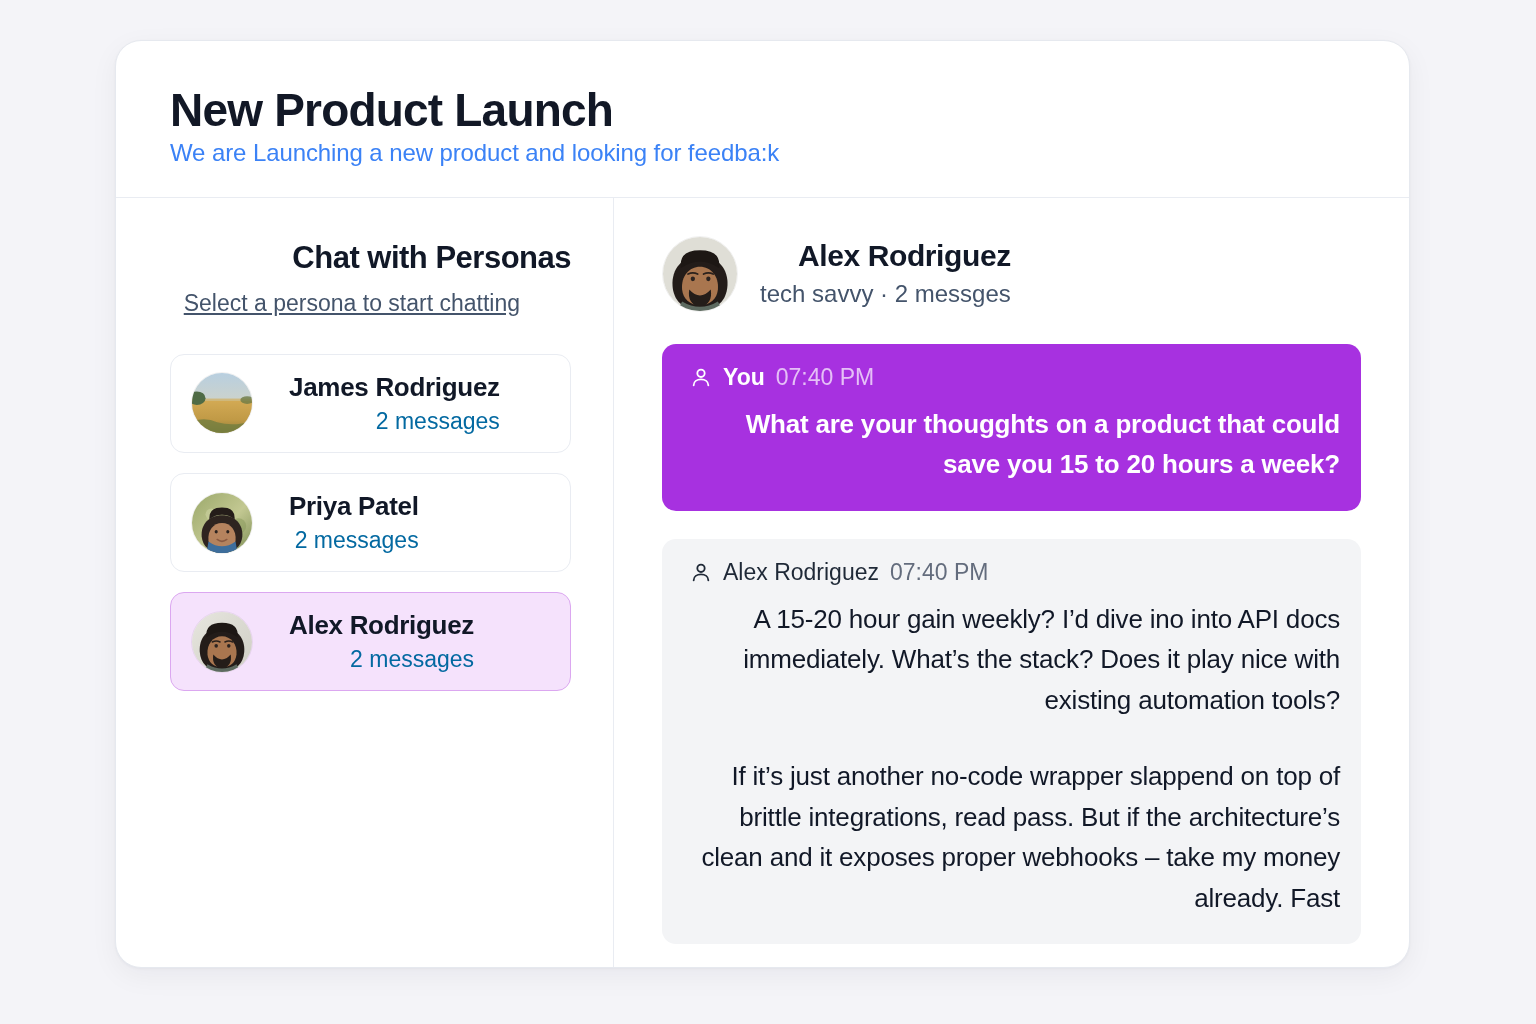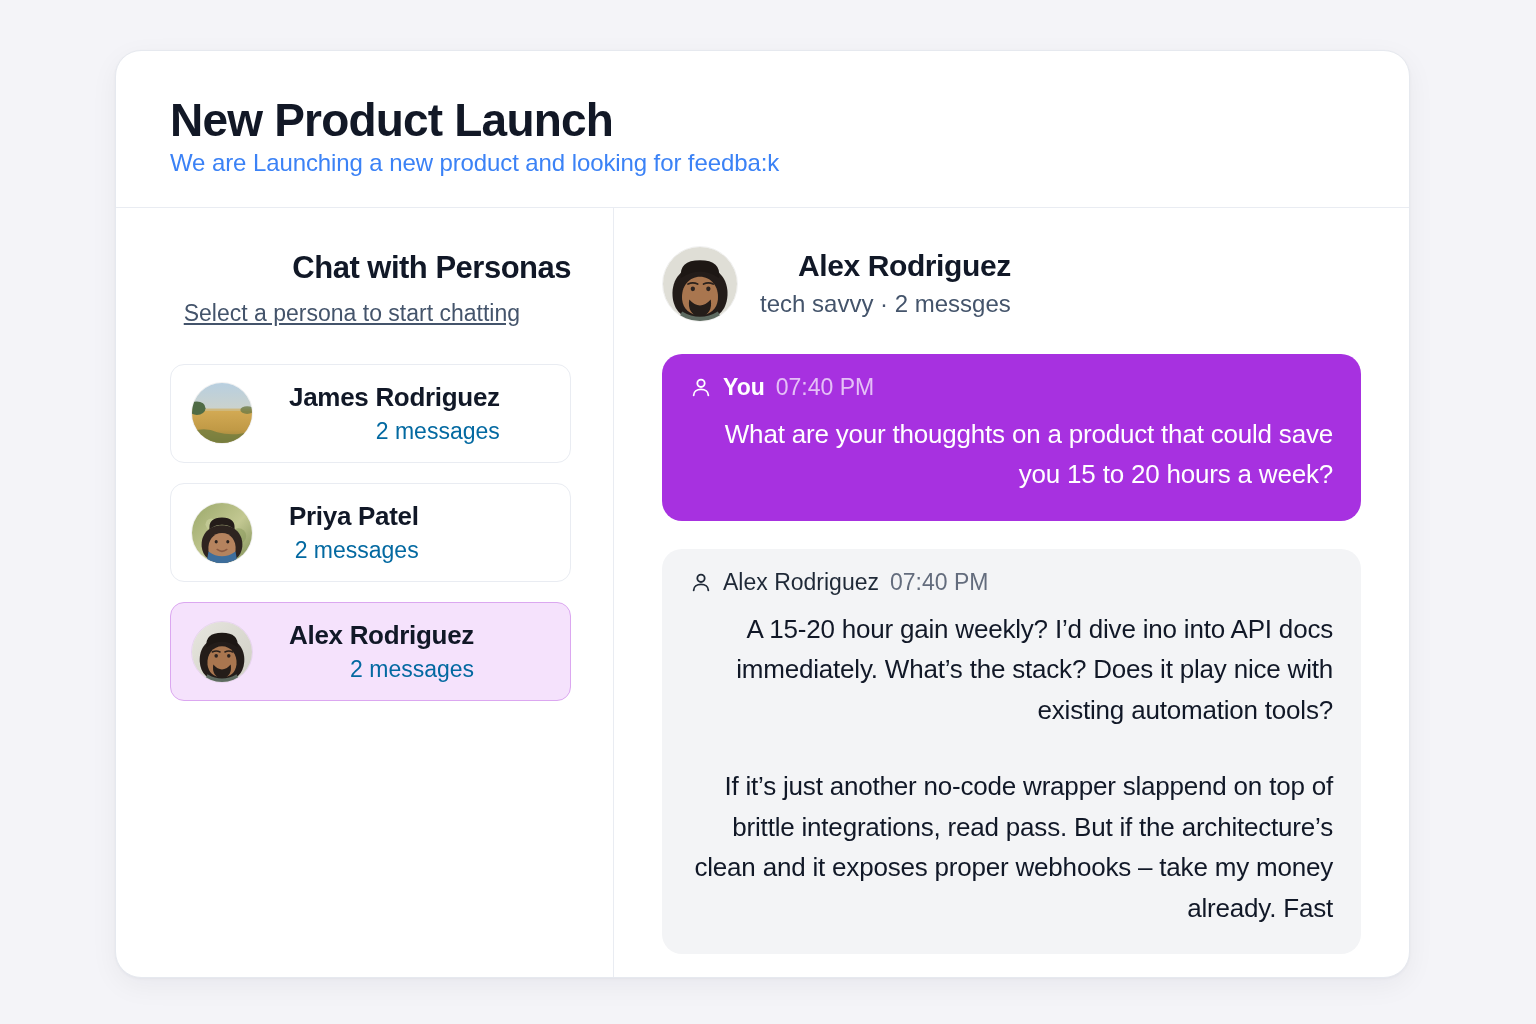--- a/index.html
+++ b/index.html
@@ -12,21 +12,21 @@
 
   body {
     background: #f4f4f8;
     font-family: "Liberation Sans", sans-serif;
     -webkit-font-smoothing: antialiased;
   }
 
   .app-card {
     position: absolute;
     left: 115px;
-    top: 50px;
+    top: 40px;
     width: 1295px;
     height: 928px;
     background: #ffffff;
     border: 1px solid #e6e9ef;
     border-radius: 26px;
     box-shadow: 0 1px 3px rgba(16,24,40,0.04), 0 8px 28px rgba(16,24,40,0.05);
     overflow: hidden;
     display: flex;
     flex-direction: column;
   }
@@ -155,22 +155,22 @@
   }
 
   .messages {
     margin-top: 32px;
     display: flex;
     flex-direction: column;
     gap: 28px;
   }
 
   .bubble {
-    border-radius: 20px;
-    padding: 22px 28px 26px 28px;
+    border-radius: 14px;
+    padding: 22px 21px 26px 28px;
   }
   .bubble.outgoing {
     background: #a731e0;
     color: #ffffff;
   }
   .bubble.incoming {
     background: #f3f4f6;
     color: #111827;
   }
 
@@ -191,21 +191,21 @@
   .bubble.outgoing .meta-time { color: #f0d9fb; }
   .bubble.incoming .meta-time { color: #4a5568; }
 
   .person-icon { width: 22px; height: 22px; display: block; flex: 0 0 22px; }
 
   .bubble-text {
     font-size: 26px;
     line-height: 1.56;
     letter-spacing: -0.2px;
   }
-  .bubble.outgoing .bubble-text { font-weight: 400; }
+  .bubble.outgoing .bubble-text { font-weight: 700; }
   .bubble-text p + p { margin-top: 36px; }
 </style>
 </head>
 <body>
 
 <div class="app-card">
 
   <div class="card-header">
     <div class="page-title">New Product Launch</div>
     <div class="page-subtitle">We are Launching a new product and looking for feedba:k</div>

